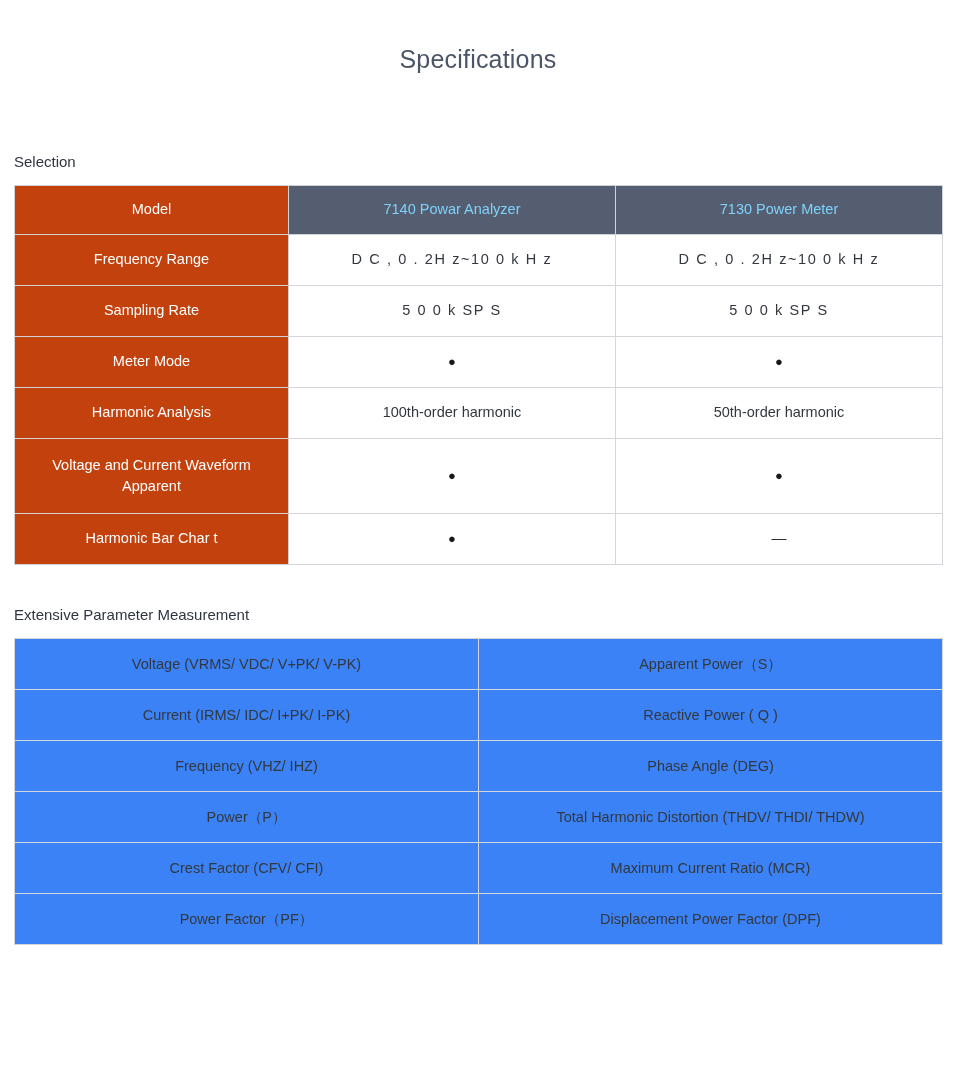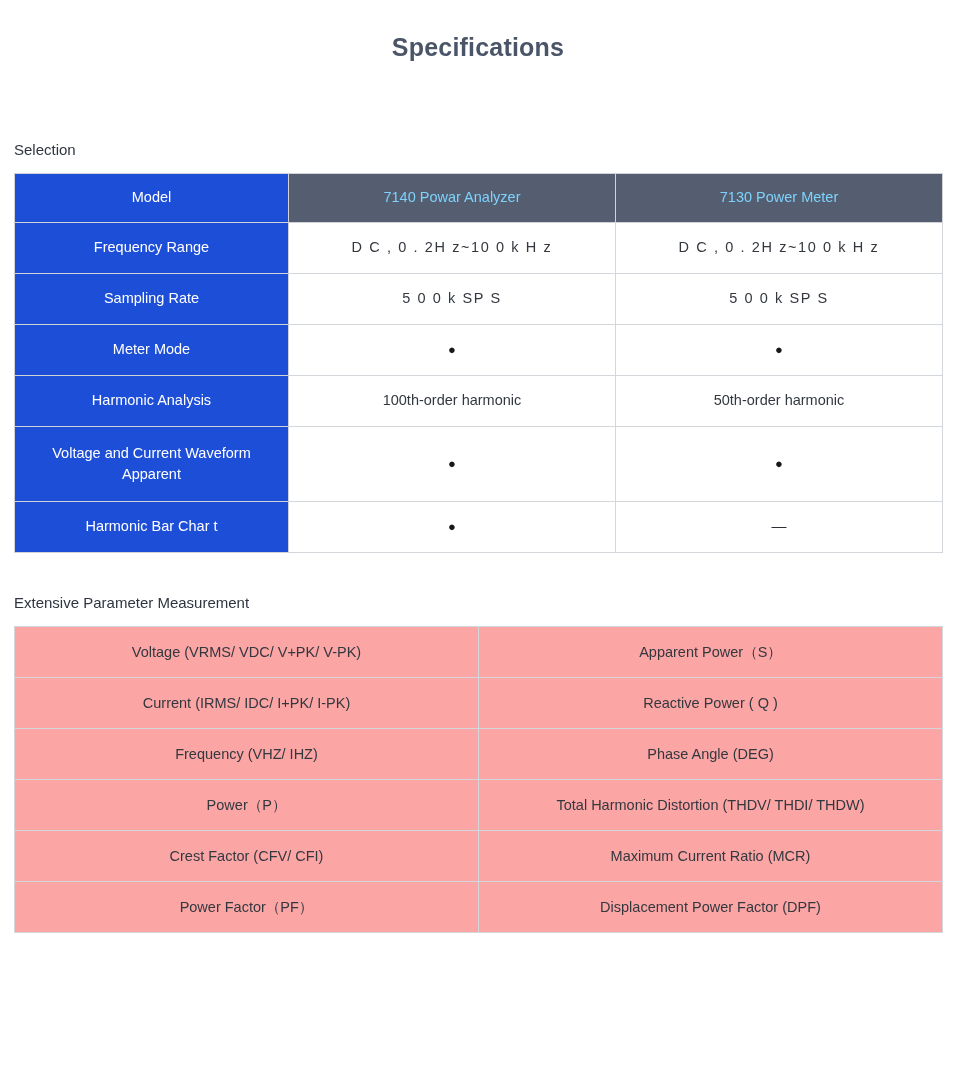--- a/index.html
+++ b/index.html
@@ -18,24 +18,24 @@
   .page {
     position: relative;
     width: 956px;
     height: 1077px;
     box-sizing: border-box;
   }
 
   
   .page-title {
     margin: 0;
-    padding-top: 33px;
+    padding-top: 45px;
     text-align: center;
     font-size: 25px;
-    font-weight: 700;
+    font-weight: 400;
     color: #4a5568;
     letter-spacing: 0.2px;
   }
 
   
   .section-label {
     margin: 0;
     padding-left: 14px;
     font-size: 15px;
     font-weight: 400;
@@ -67,21 +67,21 @@
     font-weight: 400;
     font-size: 14.5px;
     text-align: center;
     vertical-align: middle;
     line-height: 1.45;
   }
 
   
   .table-selection .hdr-label,
   .table-selection .row-label {
-    background: #1d4ed8;
+    background: #c2410c;
     color: #ffffff;
     border-color: #cfd2d7;
   }
   .table-selection .hdr-model {
     background: #555d70;
     color: #7dd3fc;
     border-color: #cfd2d7;
   }
 
   .table-selection tr.r-head td { height: 48px; }
@@ -122,21 +122,21 @@
 
   .table-extensive td {
     border: 1px solid #d3d6db;
     padding: 0 20px;
     height: 50px;
     font-size: 14.5px;
     font-weight: 400;
     text-align: center;
     vertical-align: middle;
     color: #33383f;
-    background: #fca5a5;
+    background: #3b82f6;
   }
 </style>
 </head>
 <body>
 
 <div class="page">
 
   <h1 class="page-title">Specifications</h1>
 
   <h2 class="section-label selection">Selection</h2>

